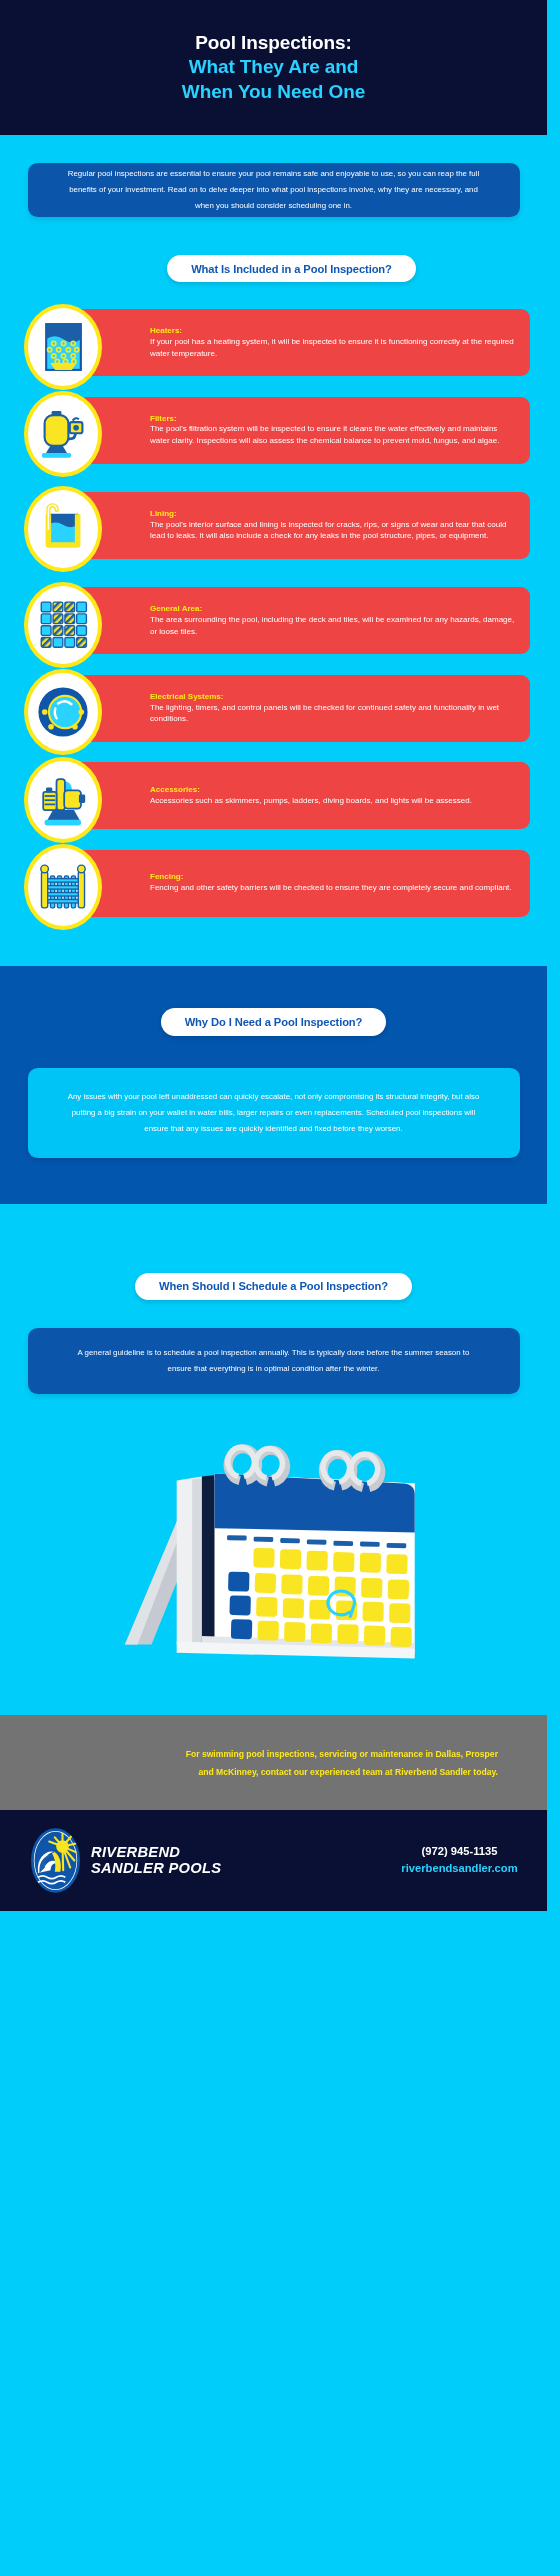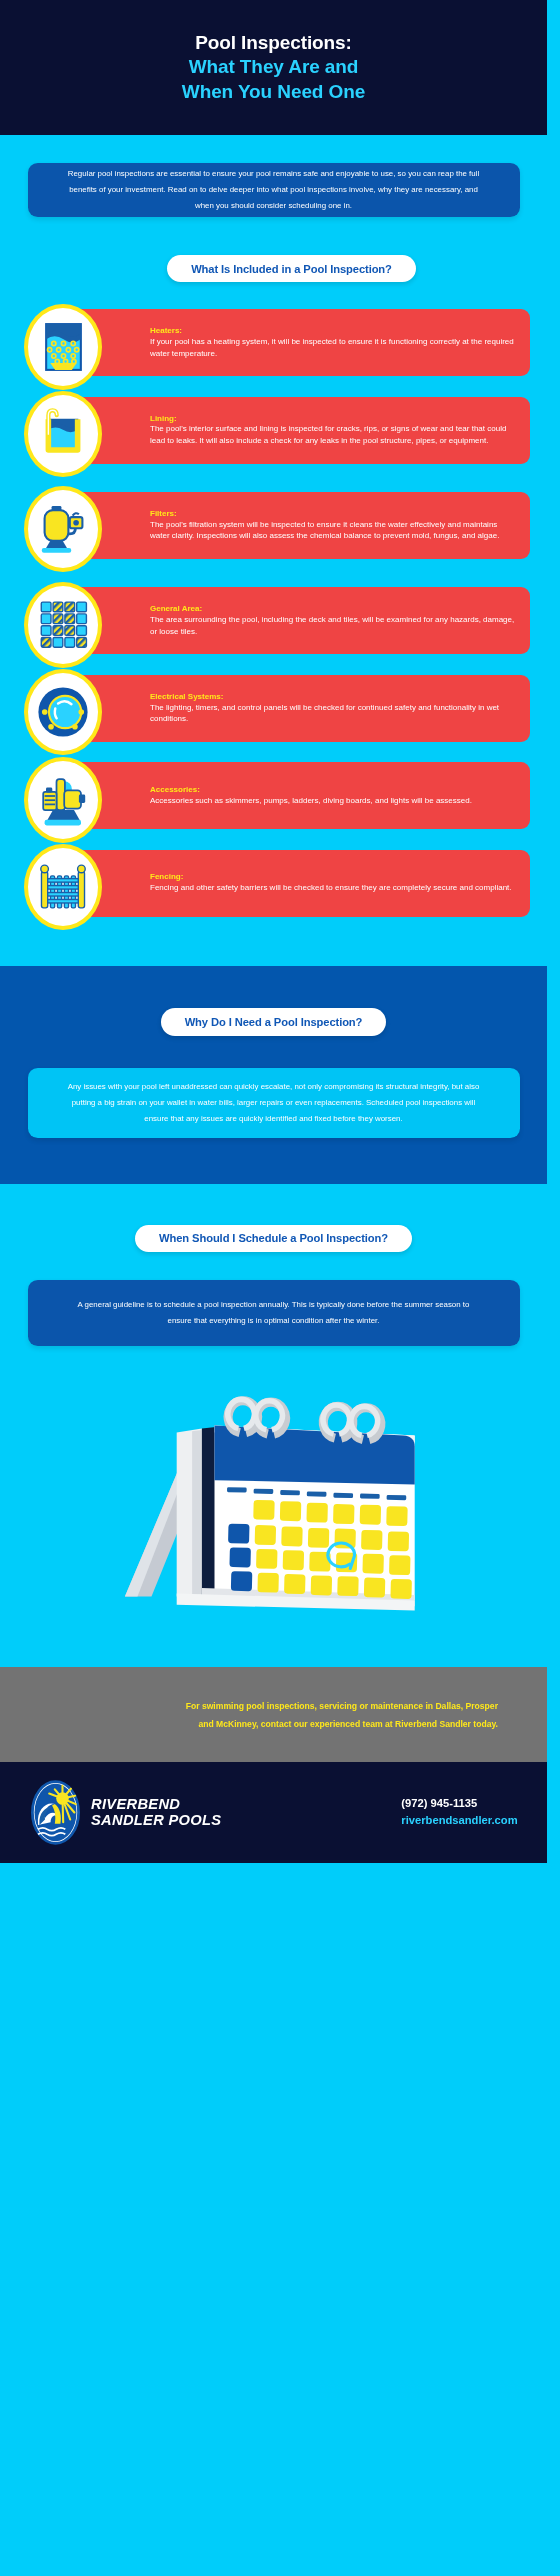--- a/index.html
+++ b/index.html
@@ -33,21 +33,21 @@
   
   .card-blue {
     background:#0b55ab; border-radius:9.8px;
     margin:0 auto; width:492px;
     padding:3px 38px;
     box-shadow:0 2.1px 5.6px rgba(0,0,0,.10);
   }
   .card-cyan {
     background:#00c4f5; border-radius:9.8px;
     margin:0 auto; width:492px;
-    padding:11px 34px;
+    padding:21px 34px;
     box-shadow:0 2.1px 5.6px rgba(0,0,0,.10);
   }
   .card-text {
     color:#ffffff; font-size:7.9px; line-height:2.02;
     text-align:center; font-weight:500;
   }
 
   
   .pill {
     background:#ffffff; border-radius:15.4px;
@@ -108,21 +108,21 @@
   .footer {
     background:#0a1033; height:101px;
     display:flex; align-items:center;
     padding:0 29.4px 0 31px; justify-content:space-between;
   }
   .brand { display:flex; align-items:center; gap:11px; }
   .brand-name {
     color:#ffffff; font-size:14.7px; font-weight:bold;
     font-style:italic; line-height:1.12; letter-spacing:0.3px;
   }
-  .contact { text-align:left; }
+  .contact { text-align:center; }
   .phone { color:#ffffff; font-size:11.2px; font-weight:bold; line-height:1.5; }
   .web { color:#2ad2ff; font-size:11.2px; font-weight:bold; line-height:1.5; }
 </style>
 </head>
 <body>
 
 <div class="page">
 
   <div class="header">
     <h1>Pool Inspections:</h1>
@@ -170,52 +170,52 @@
                   <circle cx="34" cy="58" r="3"></circle>
                   <circle cx="46" cy="58" r="3"></circle>
     </g>
     <path d="M12,60 h38 l-7,10 h-24 Z" fill="#f9e521"></path>
   </svg>
             </span>
           </div>
         </div>
         <div class="frow" style="height: 87px;">
           <div class="fbar">
-            <div class="ftitle">Lining:</div>
-            <div class="fdesc">The pool's interior surface and lining is inspected for cracks, rips, or signs of wear and tear that could lead to leaks. It will also include a check for any leaks in the pool structure, pipes, or equipment.</div>
-          </div>
-          <div class="fcircle">
-            <span>
-              <svg width="46" height="52" viewBox="0 0 66 74">
-    <path d="M12,16 h42 v44 h-42 Z" fill="#2ad2ff" stroke="#1a5fa8" stroke-width="2"></path>
-    <path d="M12,16 h42 v10 q-10,7 -21,0 q-11,-7 -21,0 Z" fill="#1a5fa8"></path>
-    <path d="M12,24 q10,-7 21,0 q11,7 21,0 v7 q-10,7 -21,0 q-11,-7 -21,0 Z" fill="#1a5fa8"></path>
-    <path d="M12,16 v44 h42 v-44" fill="none" stroke="#f9e521" stroke-width="8" stroke-linejoin="round"></path>
-    <path d="M24,10 q0,-7 -6,-7 q-6,0 -6,7 v28" fill="none" stroke="#f9e521" stroke-width="6" stroke-linecap="round"></path>
-    <path d="M24,10 q0,-7 -6,-7 q-6,0 -6,7 v28" fill="none" stroke="#ffffff" stroke-width="2"></path>
-  </svg>
-            </span>
-          </div>
-        </div>
-        <div class="frow" style="height: 87px;">
-          <div class="fbar">
             <div class="ftitle">Filters:</div>
             <div class="fdesc">The pool's filtration system will be inspected to ensure it cleans the water effectively and maintains water clarity. Inspections will also assess the chemical balance to prevent mold, fungus, and algae.</div>
           </div>
           <div class="fcircle">
             <span>
               <svg width="49" height="52" viewBox="0 0 70 74">
     <rect x="18" y="4" width="14" height="8" rx="2" fill="#1a5fa8"></rect>
     <rect x="8" y="10" width="34" height="44" rx="12" fill="#f9e521" stroke="#1a5fa8" stroke-width="3"></rect>
     <path d="M42,24 h10 v12 q0,8 -8,8 h-2" fill="none" stroke="#1a5fa8" stroke-width="4"></path>
     <rect x="44" y="20" width="18" height="16" rx="3" fill="#f9e521" stroke="#1a5fa8" stroke-width="3"></rect>
     <circle cx="53" cy="28" r="4" fill="#1a5fa8"></circle>
     <path d="M48,18 q4,-6 9,-2" fill="none" stroke="#1a5fa8" stroke-width="3"></path>
     <path d="M16,54 h18 l7,12 h-32 Z" fill="#1a5fa8"></path>
     <rect x="4" y="64" width="42" height="7" rx="3" fill="#2ad2ff"></rect>
+  </svg>
+            </span>
+          </div>
+        </div>
+        <div class="frow" style="height: 87px;">
+          <div class="fbar">
+            <div class="ftitle">Lining:</div>
+            <div class="fdesc">The pool's interior surface and lining is inspected for cracks, rips, or signs of wear and tear that could lead to leaks. It will also include a check for any leaks in the pool structure, pipes, or equipment.</div>
+          </div>
+          <div class="fcircle">
+            <span>
+              <svg width="46" height="52" viewBox="0 0 66 74">
+    <path d="M12,16 h42 v44 h-42 Z" fill="#2ad2ff" stroke="#1a5fa8" stroke-width="2"></path>
+    <path d="M12,16 h42 v10 q-10,7 -21,0 q-11,-7 -21,0 Z" fill="#1a5fa8"></path>
+    <path d="M12,24 q10,-7 21,0 q11,7 21,0 v7 q-10,7 -21,0 q-11,-7 -21,0 Z" fill="#1a5fa8"></path>
+    <path d="M12,16 v44 h42 v-44" fill="none" stroke="#f9e521" stroke-width="8" stroke-linejoin="round"></path>
+    <path d="M24,10 q0,-7 -6,-7 q-6,0 -6,7 v28" fill="none" stroke="#f9e521" stroke-width="6" stroke-linecap="round"></path>
+    <path d="M24,10 q0,-7 -6,-7 q-6,0 -6,7 v28" fill="none" stroke="#ffffff" stroke-width="2"></path>
   </svg>
             </span>
           </div>
         </div>
         <div class="frow" style="height: 79px;">
           <div class="fbar">
             <div class="ftitle">General Area:</div>
             <div class="fdesc">The area surrounding the pool, including the deck and tiles, will be examined for any hazards, damage, or loose tiles.</div>
           </div>
           <div class="fcircle">
@@ -327,21 +327,21 @@
     <div class="pill-wrap" style="margin-bottom:32px;">
       <span class="pill">
         <span class="pill-text">Why Do I Need a Pool Inspection?</span>
       </span>
     </div>
     <div class="card-cyan">
       <div class="card-text">Any issues with your pool left unaddressed can quickly escalate, not only compromising its structural integrity, but also putting a big strain on your wallet in water bills, larger repairs or even replacements. Scheduled pool inspections will ensure that any issues are quickly identified and fixed before they worsen.</div>
     </div>
   </div>
 
-  <div class="band-cyan" style="padding:41px 16px 21px;">
+  <div class="band-cyan" style="padding:41px 16px 21px;margin-top:28px;">
     <div class="pill-wrap" style="margin-bottom:28px;">
       <span class="pill">
         <span class="pill-text">When Should I Schedule a Pool Inspection?</span>
       </span>
     </div>
     <div class="card-blue" style="padding:17px 39px;">
       <div class="card-text">A general guideline is to schedule a pool inspection annually. This is typically done before the summer season to ensure that everything is in optimal condition after the winter.</div>
     </div>
 
     <div class="calwrap">

